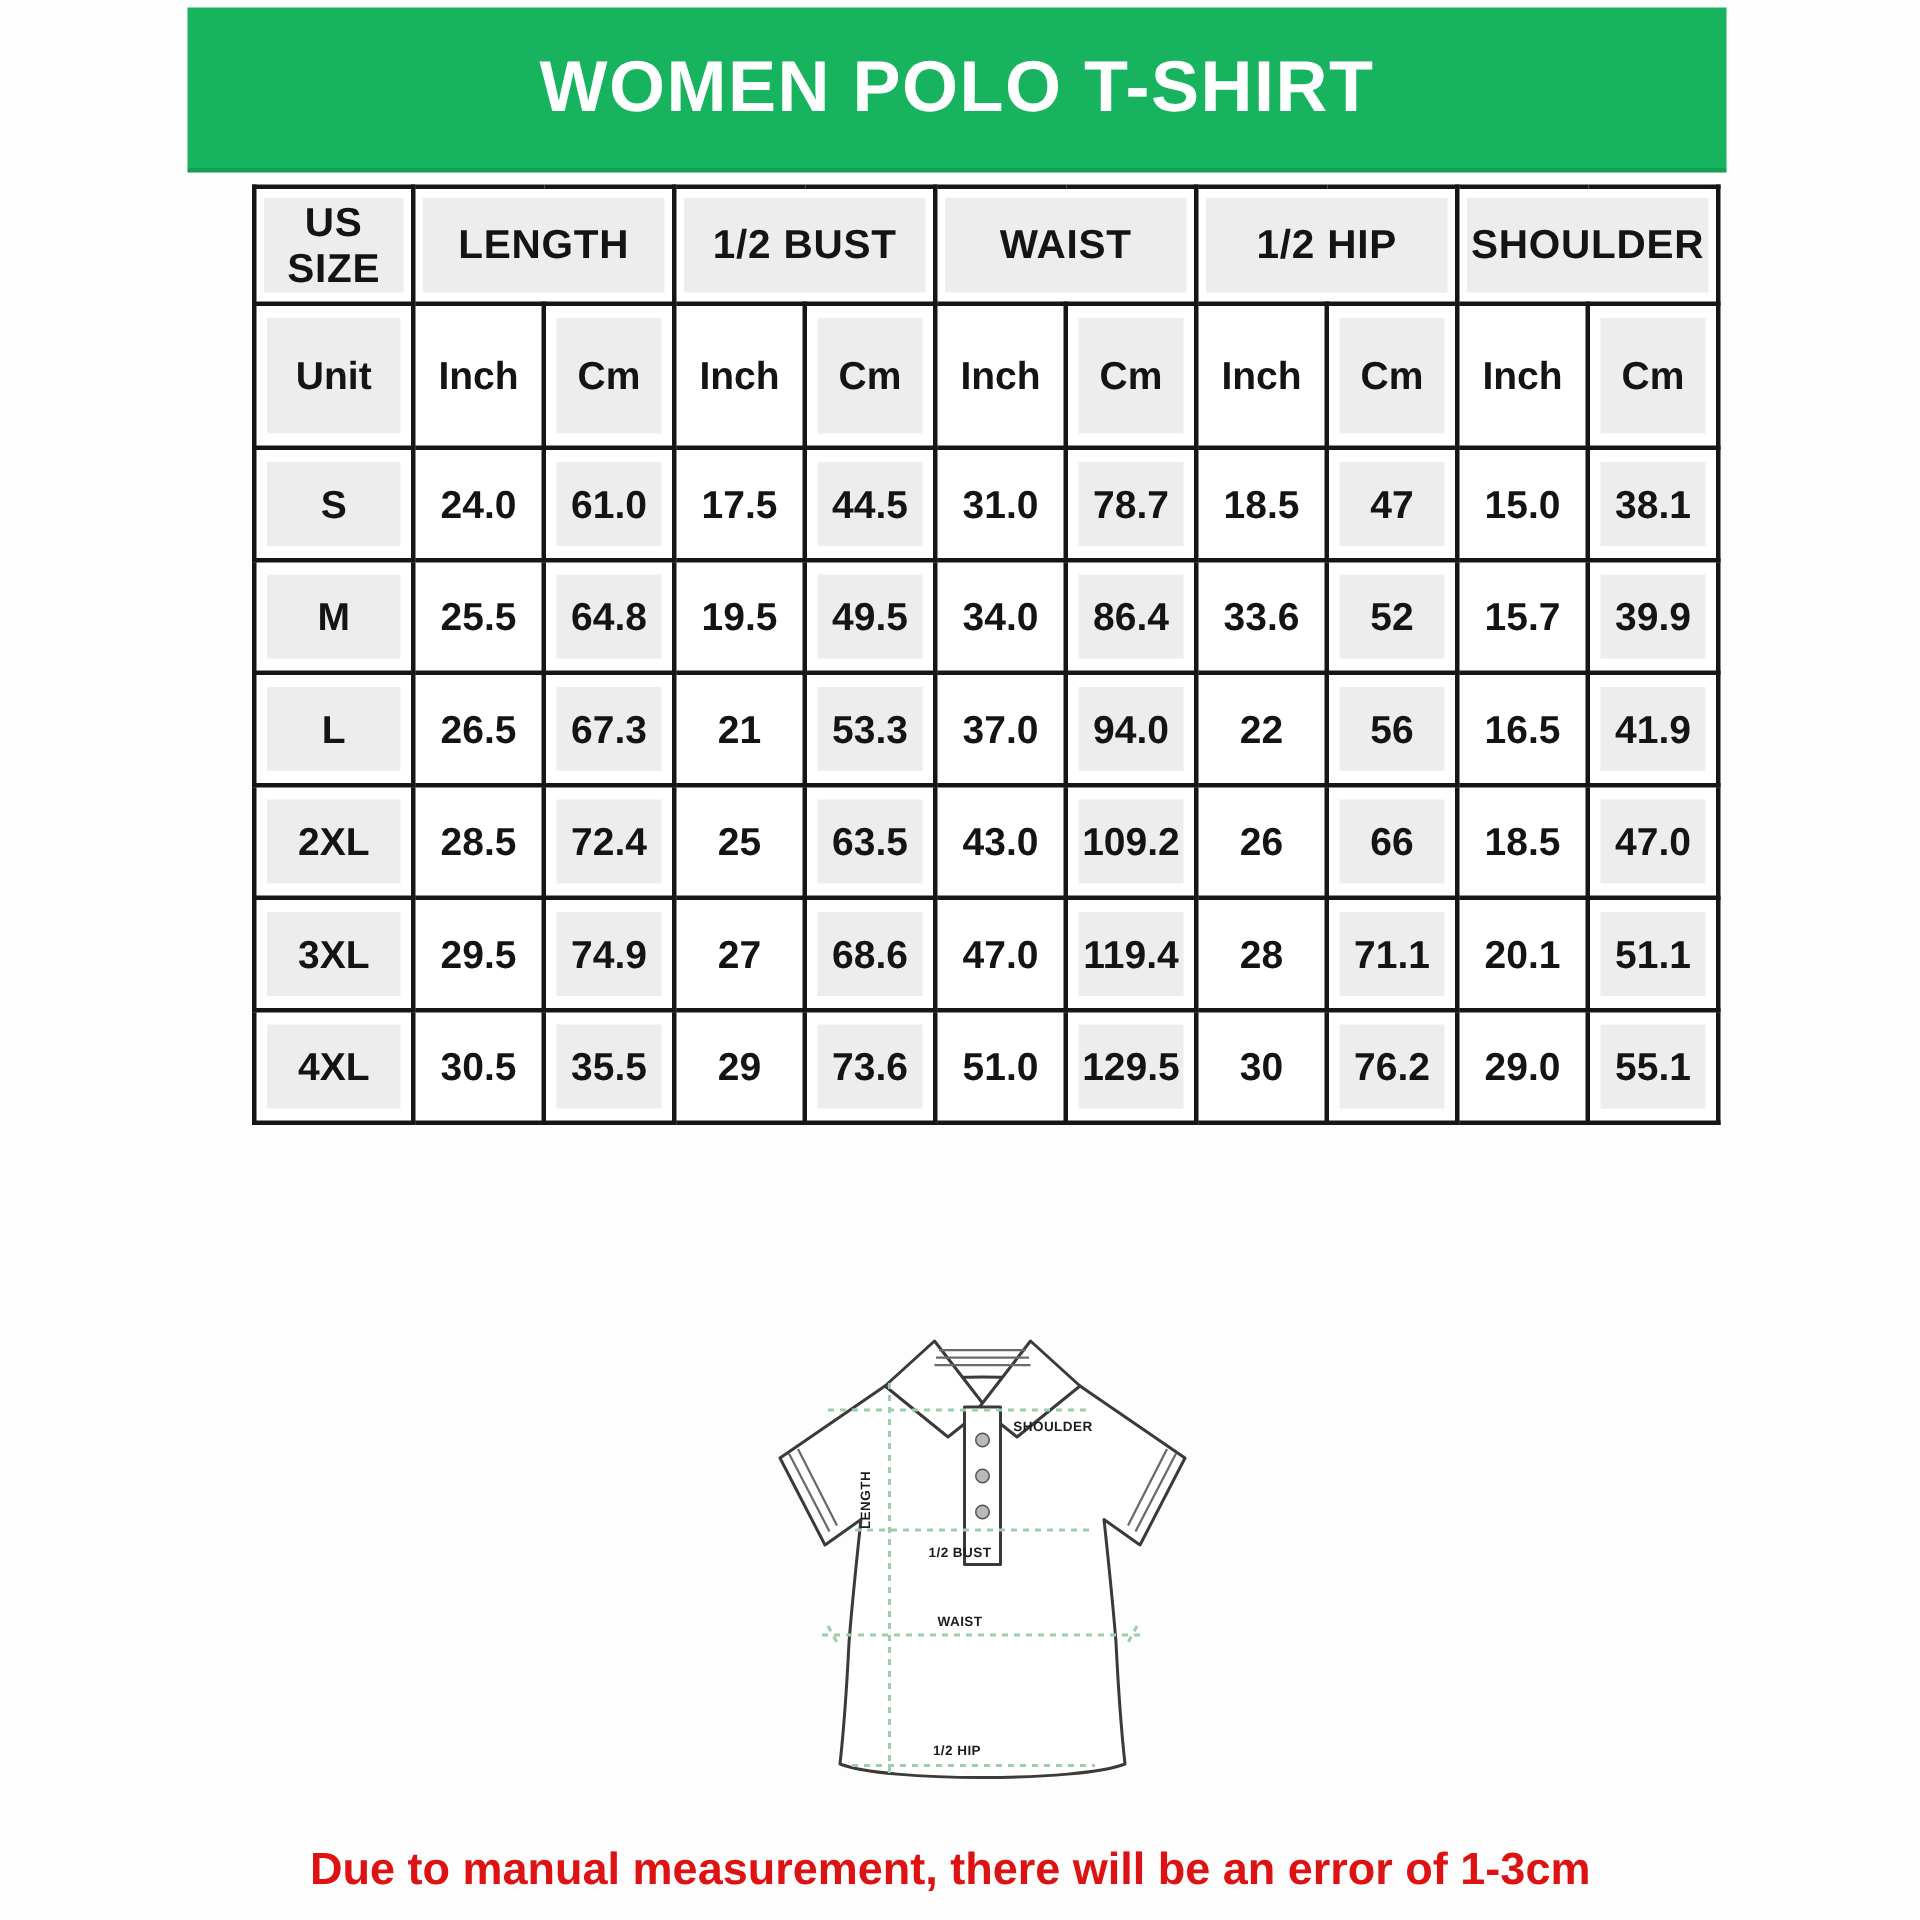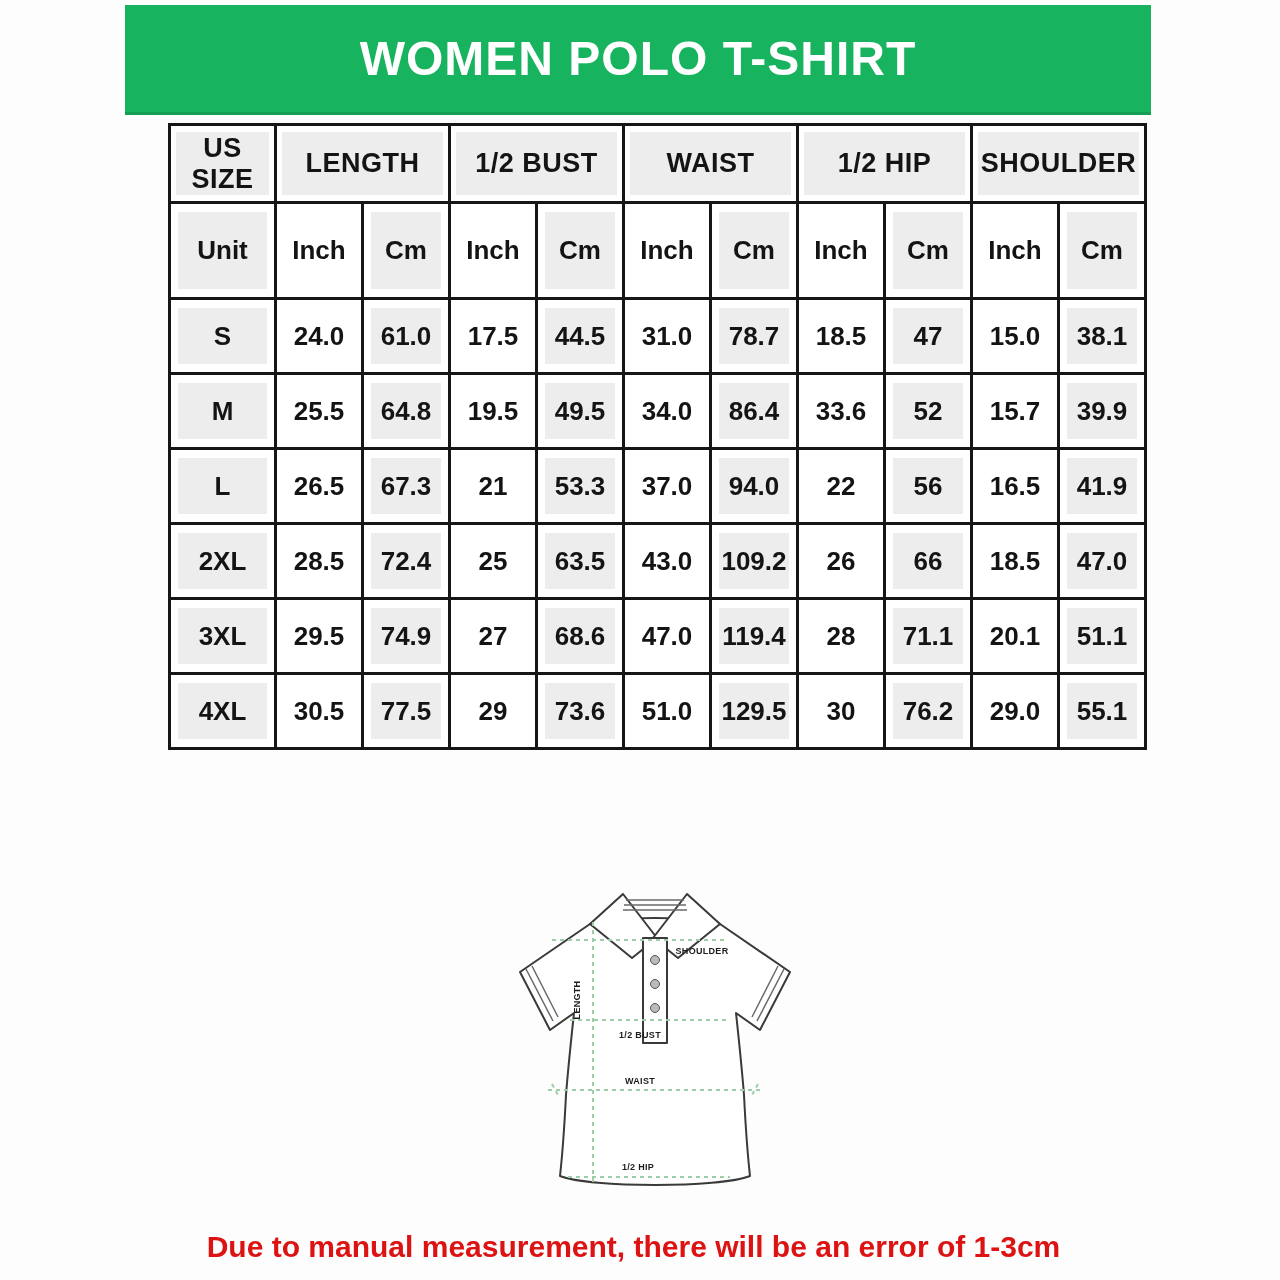--- a/index.html
+++ b/index.html
@@ -168,21 +168,21 @@
         <td>47.0</td>
         <td class="shaded">119.4</td>
         <td>28</td>
         <td class="shaded">71.1</td>
         <td>20.1</td>
         <td class="shaded">51.1</td>
       </tr>
       <tr class="data-row">
         <td class="shaded">4XL</td>
         <td>30.5</td>
-        <td class="shaded">77.5</td>
+        <td class="shaded">35.5</td>
         <td>29</td>
         <td class="shaded">73.6</td>
         <td>51.0</td>
         <td class="shaded">129.5</td>
         <td>30</td>
         <td class="shaded">76.2</td>
         <td>29.0</td>
         <td class="shaded">55.1</td>
       </tr>
     </tbody>

